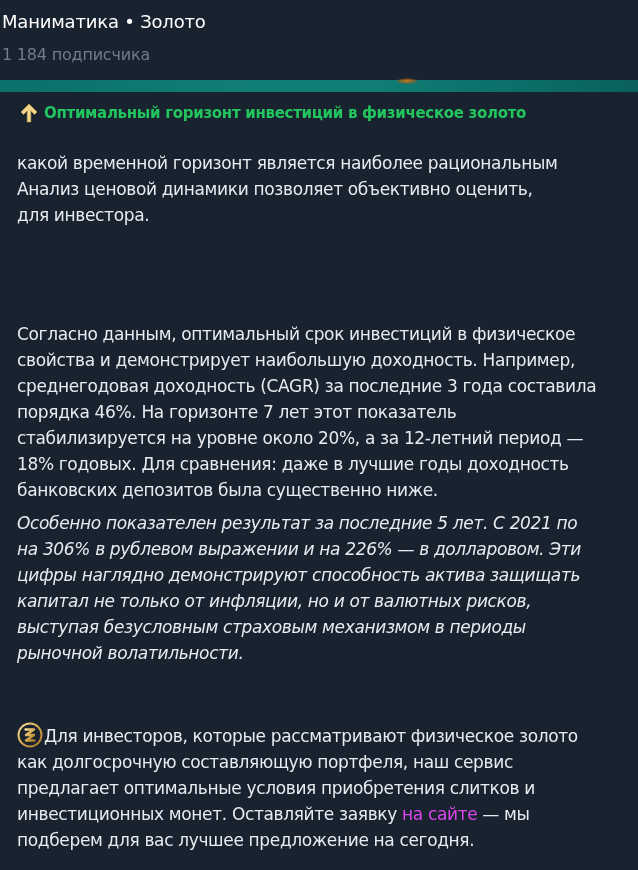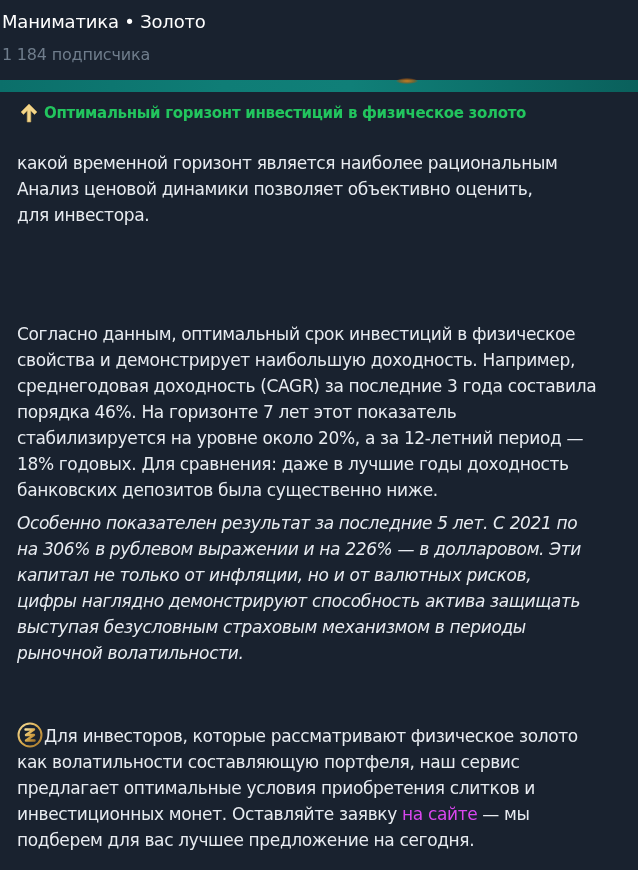--- a/index.html
+++ b/index.html
@@ -147,36 +147,36 @@
     <span class="line">среднегодовая доходность (CAGR) за последние 3 года составила</span>
     <span class="line">порядка 46%. На горизонте 7 лет этот показатель</span>
     <span class="line">стабилизируется на уровне около 20%, а за 12-летний период —</span>
     <span class="line">18% годовых. Для сравнения: даже в лучшие годы доходность</span>
     <span class="line">банковских депозитов была существенно ниже.</span>
   </div>
 
   <div class="para p3">
     <span class="line">Особенно показателен результат за последние 5 лет. С 2021 по</span>
     <span class="line">на 306% в рублевом выражении и на 226% — в долларовом. Эти</span>
+    <span class="line">цифры наглядно демонстрируют способность актива защищать</span>
     <span class="line">капитал не только от инфляции, но и от валютных рисков,</span>
-    <span class="line">цифры наглядно демонстрируют способность актива защищать</span>
     <span class="line">выступая безусловным страховым механизмом в периоды</span>
     <span class="line">рыночной волатильности.</span>
   </div>
 
   <div class="para p4">
     <span class="line"><span class="gold-icon"><svg width="26" height="26" viewBox="0 0 26 26">
           <defs>
             <linearGradient id="gg" x1="0" y1="0" x2="1" y2="1">
               <stop offset="0" stop-color="#f6de9a"></stop>
               <stop offset="0.5" stop-color="#d9ab4e"></stop>
               <stop offset="1" stop-color="#a5762a"></stop>
             </linearGradient>
           </defs>
           <circle cx="13" cy="13" r="11.5" fill="none" stroke="url(#gg)" stroke-width="2"></circle>
           <path d="M8.5 7.5 L17 7.5 L9 13 L17 13 L9 18.5 L17.5 18.5" fill="none" stroke="url(#gg)" stroke-width="2.4" stroke-linejoin="round" stroke-linecap="round"></path>
         </svg></span><span>Для инвесторов, которые рассматривают физическое золото</span></span>
-    <span class="line">как волатильности составляющую портфеля, наш сервис</span>
+    <span class="line">как долгосрочную составляющую портфеля, наш сервис</span>
     <span class="line">предлагает оптимальные условия приобретения слитков и</span>
     <span class="line"><span>инвестиционных монет. Оставляйте заявку </span><a class="link">на сайте</a><span> — мы</span></span>
     <span class="line">подберем для вас лучшее предложение на сегодня.</span>
   </div>
 </div>
 
 </body></html>

